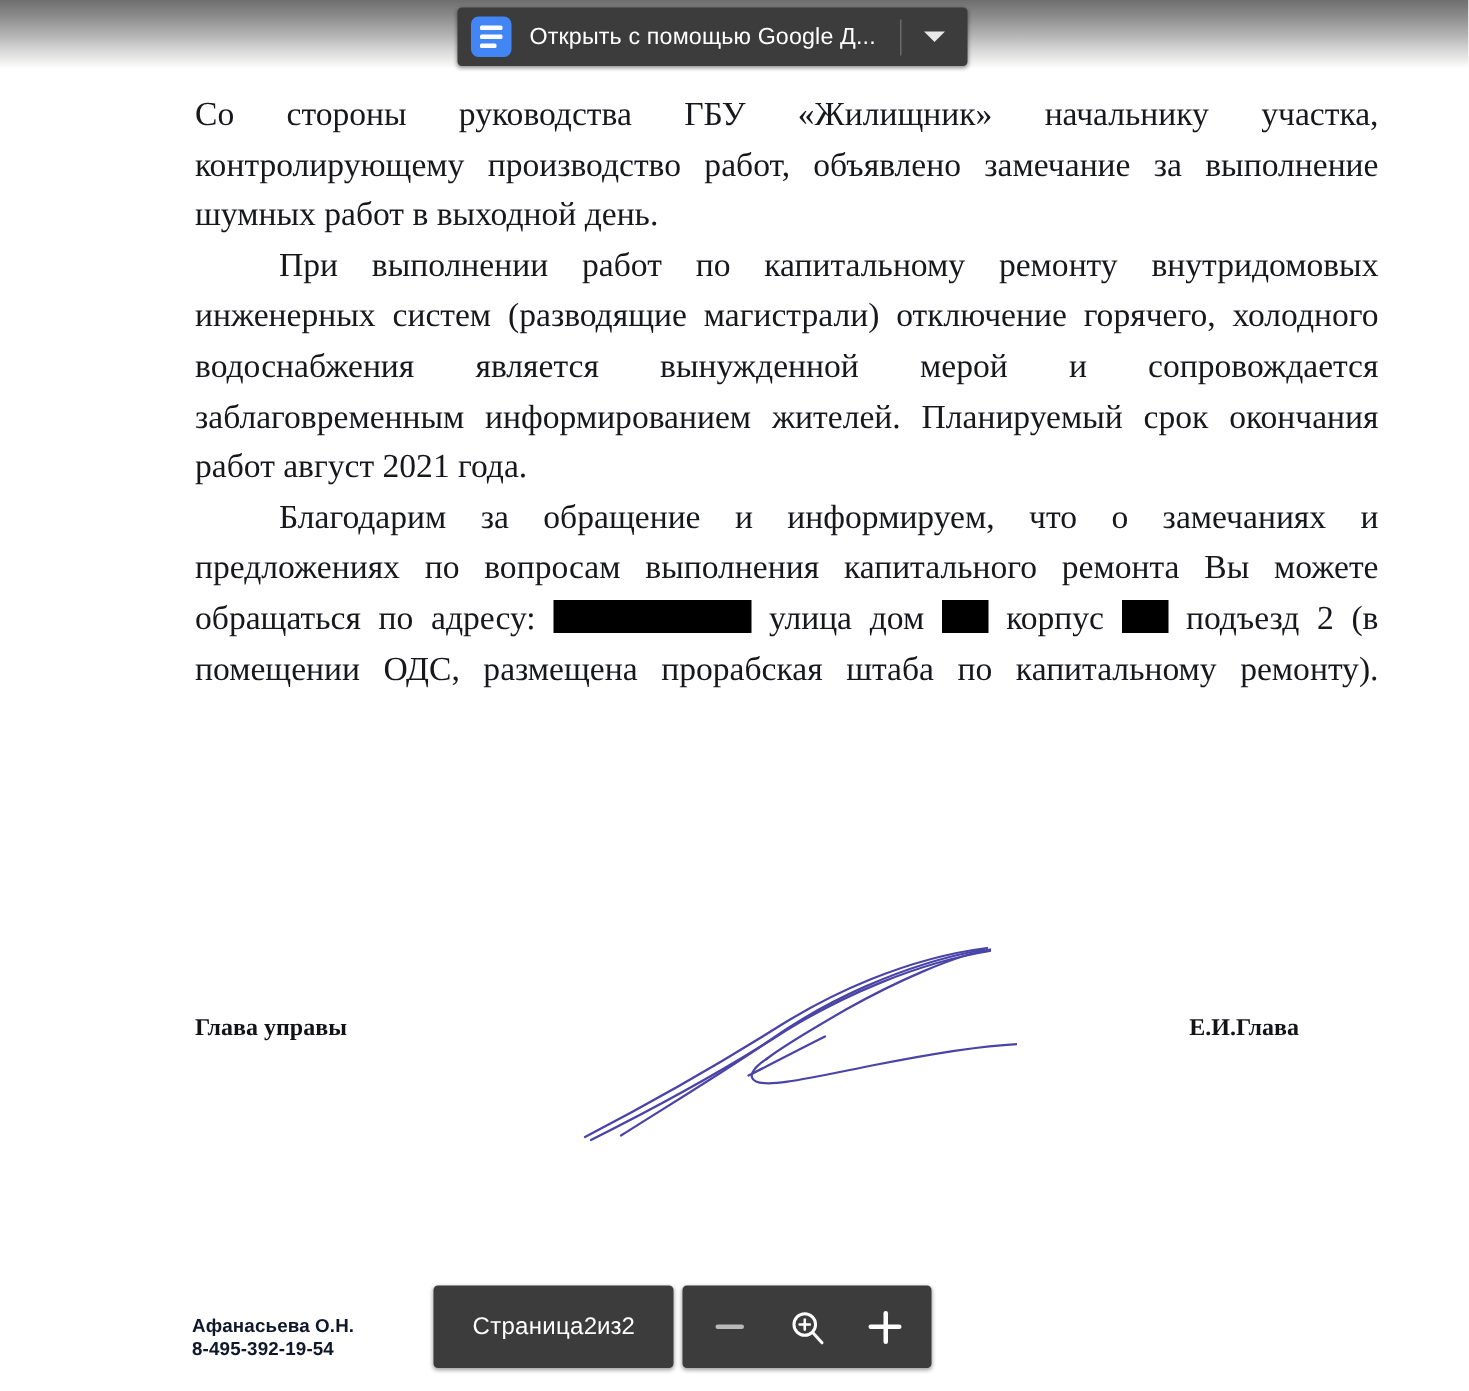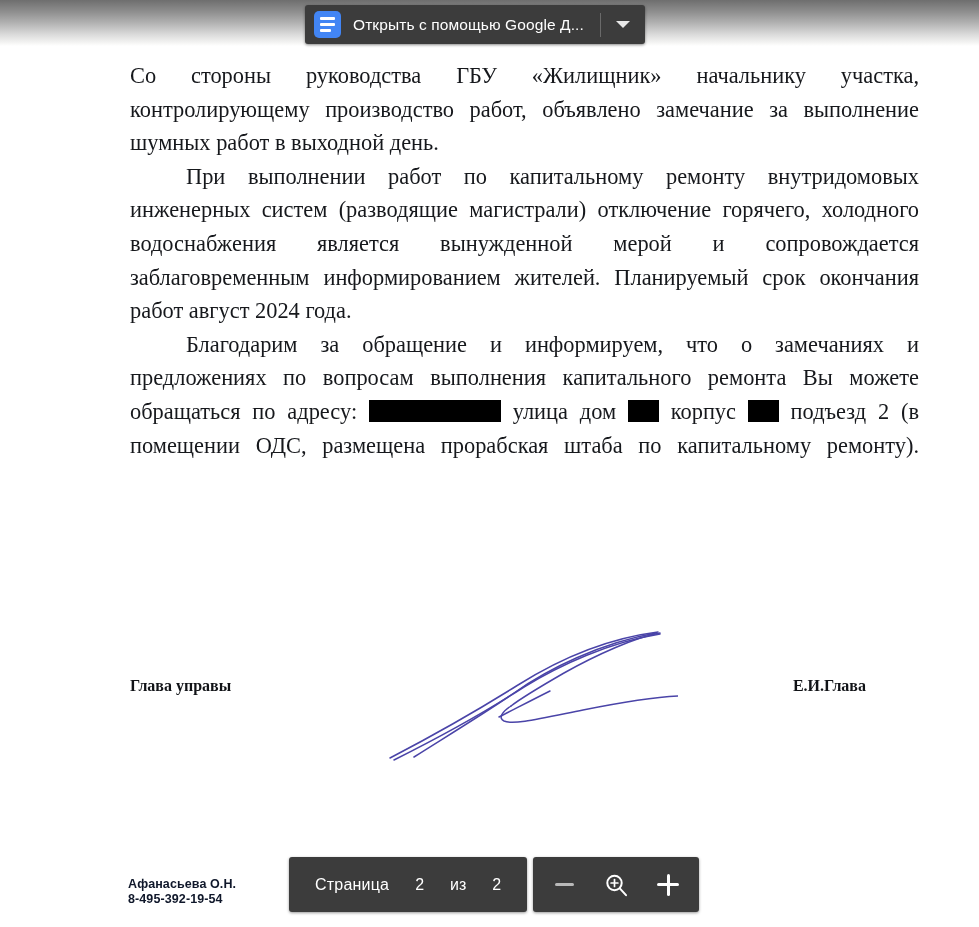--- a/index.html
+++ b/index.html
@@ -208,21 +208,20 @@
   }
   .tb-group {
     background: #3c3c3c;
     display: flex;
     align-items: center;
     border-radius: 3px;
     box-shadow: 0 1px 3px rgba(0,0,0,.4);
   }
   #page-group {
     padding: 0 26px;
-    gap: 26px;
     color: #ffffff;
     font-size: 16px;
     justify-content: center;
   }
   #page-group .pg-label { letter-spacing: .2px; }
   #zoom-group {
     margin-left: 6px;
     padding: 0 14px;
     gap: 18px;
   }
@@ -265,21 +264,21 @@
 
   <div id="doc">
 
     <div id="doc-text">
 
       <p class="para noindent">
         <span>Со стороны руководства </span><span class="u-red">ГБУ «Жилищник»</span><span> начальнику участка, контролирующему производство работ, объявлено замечание за выполнение шумных работ в выходной день.</span>
       </p>
 
       <p class="para">
-        <span>При выполнении работ по капитальному ремонту внутридомовых инженерных систем (разводящие магистрали) отключение горячего, холодного водоснабжения является вынужденной мерой и сопровождается заблаговременным информированием жителей. Планируемый срок окончания работ август 2024 года.</span>
+        <span>При выполнении работ по капитальному ремонту внутридомовых инженерных систем (разводящие магистрали) отключение горячего, холодного водоснабжения является вынужденной мерой и сопровождается заблаговременным информированием жителей. Планируемый срок окончания работ август 2021 года.</span>
       </p>
 
       <p class="para">
         <span>Благодарим за обращение и информируем, что о замечаниях и предложениях по вопросам выполнения капитального ремонта Вы можете обращаться по адресу: </span><span class="redact wide"></span><span> улица дом </span><span class="redact narrow"></span><span> корпус </span><span class="redact narrow"></span><span> подъезд 2 (в помещении ОДС, </span><span class="u-red">размещена прорабская штаба</span><span> по капитальному ремонту).</span>
       </p>
     </div>
 
     <svg id="signature-mark" viewBox="0 0 300 160">
       <g fill="none" stroke="#4a44a8" stroke-width="1.5" stroke-linecap="round">
         <path d="M12 143 C 60 118, 105 92, 140 70 C 175 48, 225 24, 280 17"></path>

